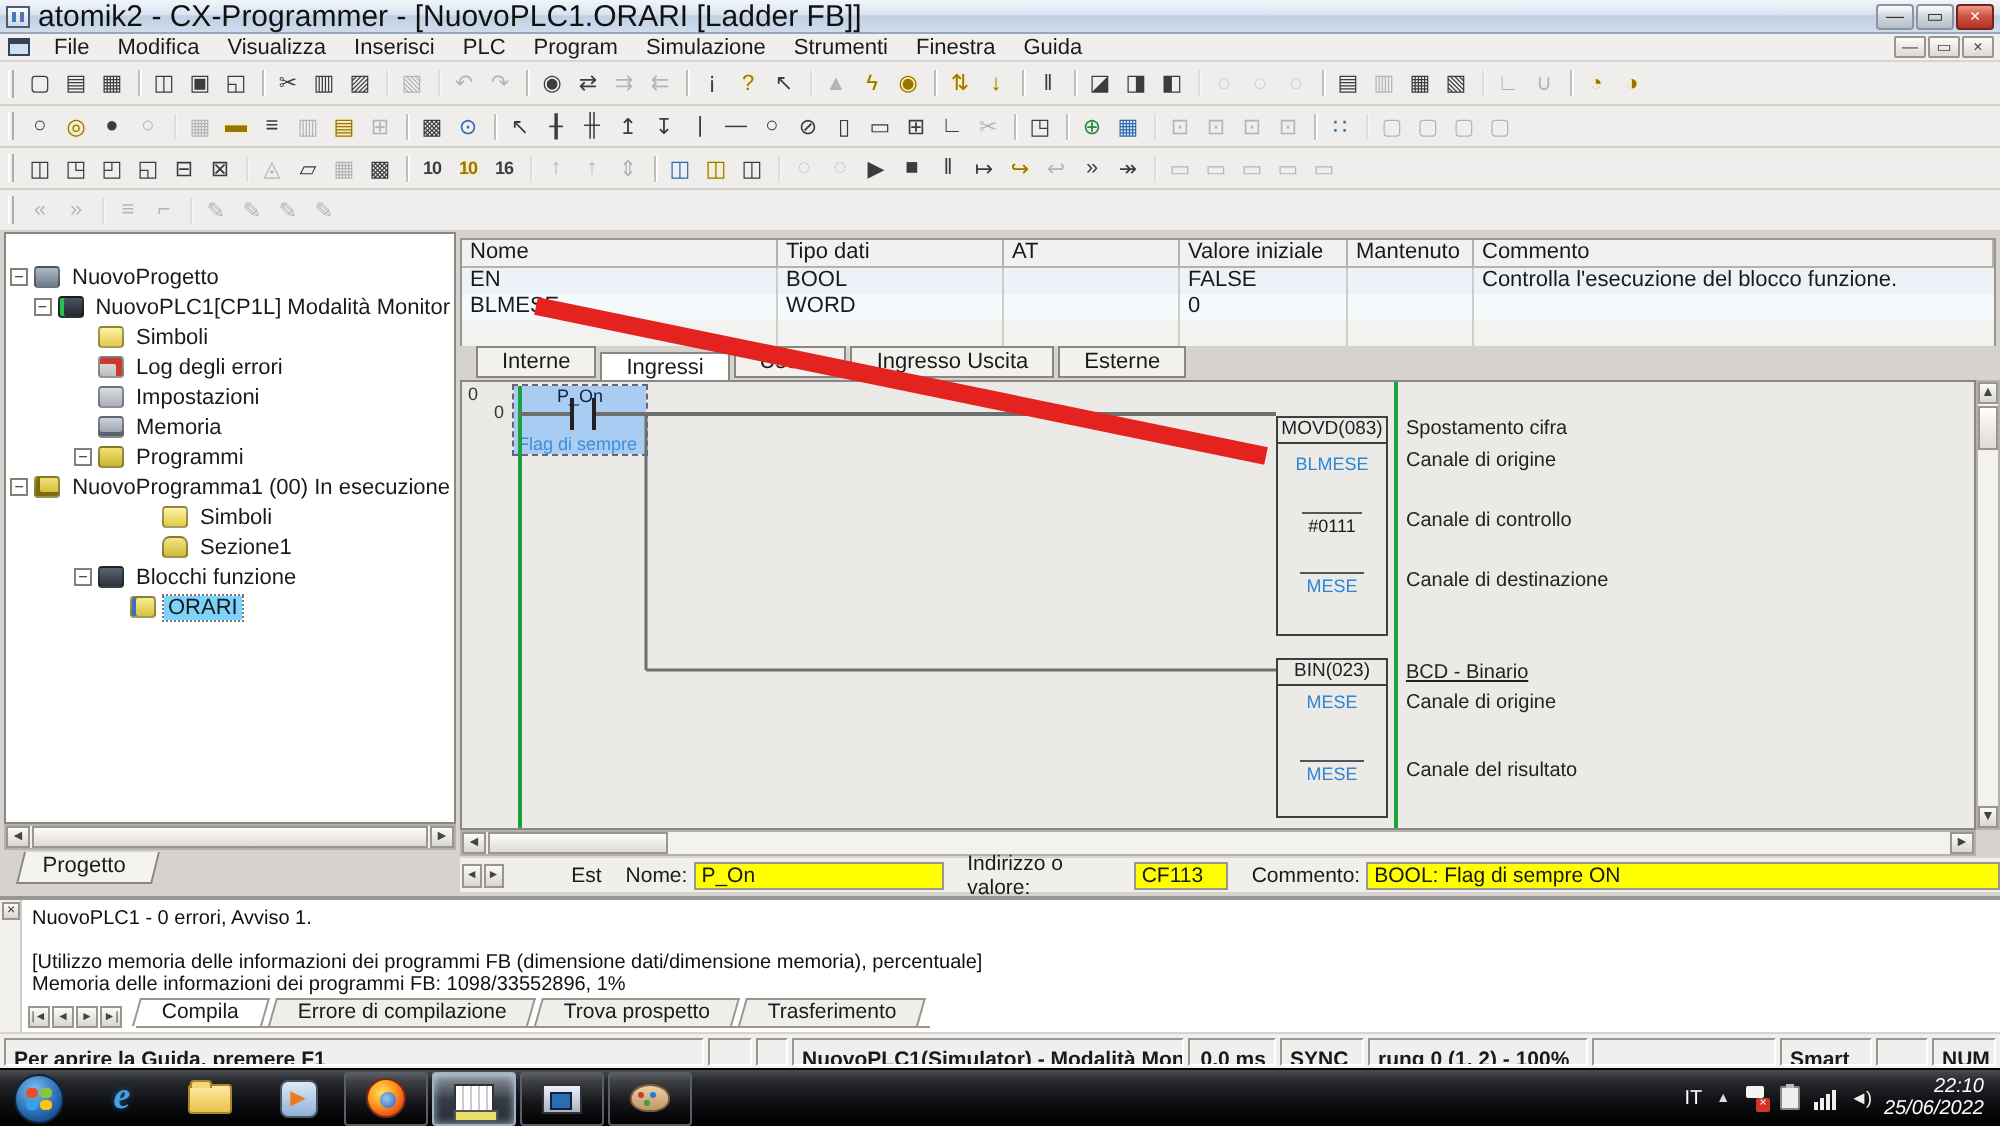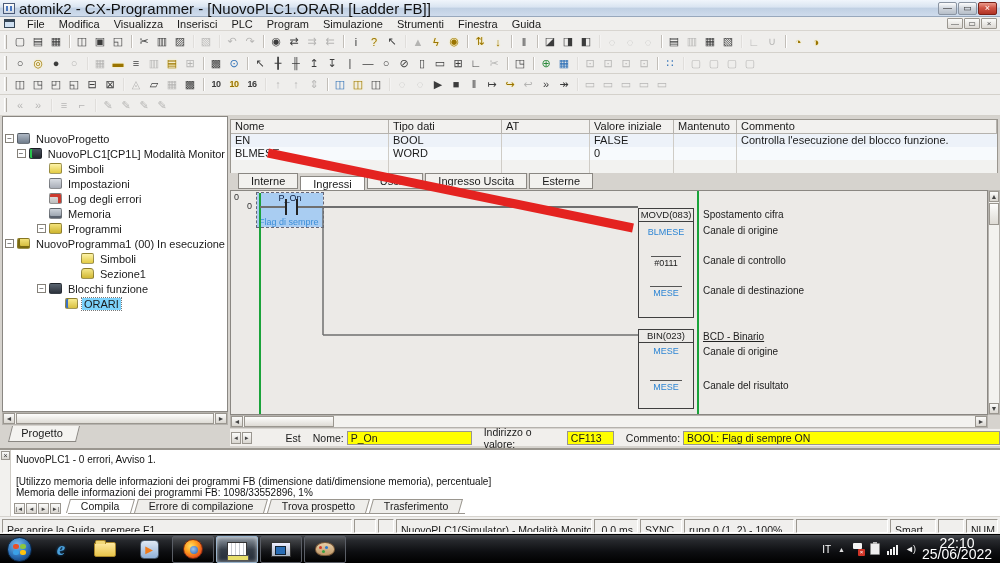--- a/index.html
+++ b/index.html
@@ -165,21 +165,21 @@
   .otabs { display:flex; margin-left:6px; border-bottom:1px solid #9a968f; }
   .otab { padding:0 12px 1px 12px; font-size:10.5px; border:1px solid #9a968f; border-bottom:none;
     transform:skewX(-16deg); background:#efeeeb; margin-right:3px; height:14px; line-height:13px; }
   .otab > span { display:inline-block; transform:skewX(16deg); }
   .otab.active { background:#fff; }
 
   
   #statusbar { position:absolute; left:0; top:517px; width:1000px; height:17px; background:#f0efed;
     display:flex; align-items:center; gap:2px; padding:0 2px; }
   .sb { border:1px solid; border-color:#9a968f #fff #fff #9a968f; height:14px; line-height:12px;
-    padding:4px 4px; font-size:10.5px; white-space:nowrap; overflow:hidden; }
+    padding:4px 4px; font-size:10.5px; white-space:nowrap; overflow:hidden;font-weight:bold; }
   .sb.msg { flex:1; } .sb.w1{width:22px;} .sb.w2{width:16px;} .sb.sim{width:196px;}
   .sb.ms{width:44px; text-align:right;} .sb.sync{width:42px;} .sb.rung{width:110px;}
   .sb.sp1{width:92px;} .sb.smart{width:46px;} .sb.sp2{width:26px;} .sb.num{width:32px;}
 
   
   #taskbar { position:absolute; left:0; top:534px; width:1000px; height:29px;
     background:linear-gradient(180deg,#4a4d53,#26282c 20%,#0d0e11 60%,#000);
     display:flex; align-items:center; border-top:1px solid #000; }
   .orb { width:25px; height:25px; border-radius:50%; margin:0 8px 0 7px;
     background:radial-gradient(circle at 40% 30%,#7cc0ef,#2a6db5 55%,#123a6e 90%);
@@ -225,21 +225,21 @@
     border-radius:1px; }
   .flagico::after { content:"×"; position:absolute; right:-2px; bottom:-1px; width:7px; height:7px; background:#d03528;
     color:#fff; font-size:6px; line-height:7px; text-align:center; border-radius:1px; }
   .clipico { width:10px; height:12px; background:#eee; border:1px solid #888; border-radius:1px; position:relative; }
   .clipico::before { content:""; position:absolute; left:2px; top:-2px; width:4px; height:2px; background:#bbb; }
   .sigico { display:flex; align-items:flex-end; gap:1px; height:11px; }
   .sigico i { width:2px; background:#f0f0f0; display:block; }
   .sigico i:nth-child(1){height:4px;} .sigico i:nth-child(2){height:6px;}
   .sigico i:nth-child(3){height:8px;} .sigico i:nth-child(4){height:10px;}
   .spkico { font-size:9px; color:#f0f0f0; letter-spacing:-1px; }
-  #clock { text-align:center; font-size:14px; line-height:11px; color:#fff; }
+  #clock { text-align:right; font-size:10px; line-height:11px; color:#fff;font-style:italic; }
 
   
   #overlay { position:absolute; left:0; top:0; width:1000px; height:563px; pointer-events:none; z-index:60; }
 </style>
 </head>
 <body>
 
 <div id="app">
 
   <div id="titlebar">
@@ -427,29 +427,29 @@
       <div class="trow">
         <span class="tind d2"></span>
         <span class="texp"></span>
         <span class="tic ic-symbols"></span>
         <span class="tlabel">Simboli</span>
       </div>
 
       <div class="trow">
         <span class="tind d2"></span>
         <span class="texp"></span>
+        <span class="tic ic-errorlog"></span>
+        <span class="tlabel">Log degli errori</span>
+      </div>
+
+      <div class="trow">
+        <span class="tind d2"></span>
+        <span class="texp"></span>
         <span class="tic ic-settings"></span>
         <span class="tlabel">Impostazioni</span>
-      </div>
-
-      <div class="trow">
-        <span class="tind d2"></span>
-        <span class="texp"></span>
-        <span class="tic ic-errorlog"></span>
-        <span class="tlabel">Log degli errori</span>
       </div>
 
 
       <div class="trow">
         <span class="tind d2"></span>
         <span class="texp"></span>
         <span class="tic ic-memory"></span>
         <span class="tlabel">Memoria</span>
       </div>
 

